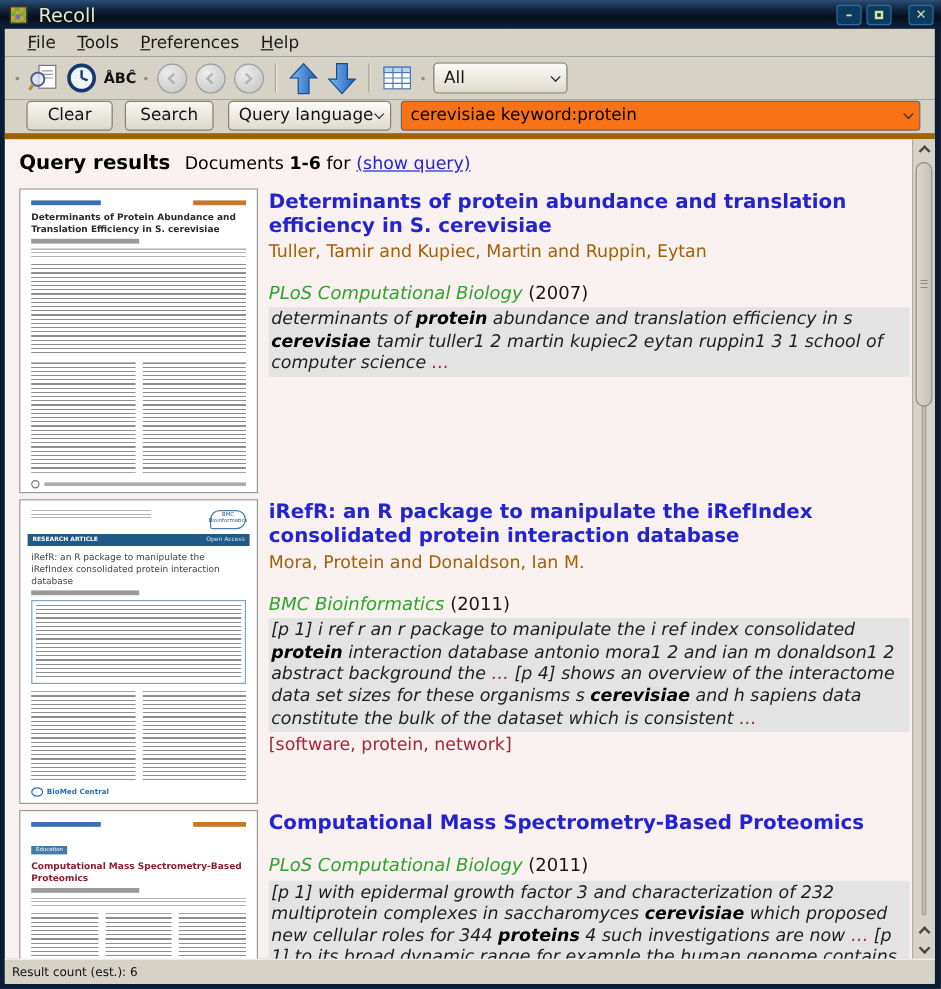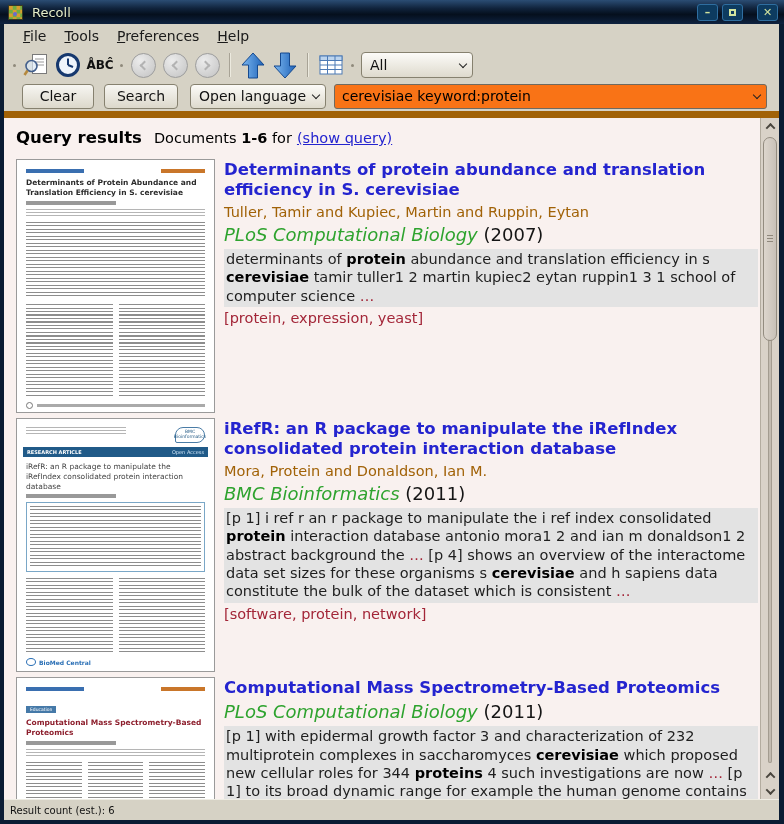--- a/index.html
+++ b/index.html
@@ -7,21 +7,21 @@
   body { font-family:"DejaVu Sans","Liberation Sans",sans-serif; background:#07131f; }
 
   .window { width:784px; height:824px; background:#0a1c33; padding:0 5px 4px 4px; position:relative; }
 
   
   .titlebar { height:24px; margin:0 -5px 0 -4px; display:flex; align-items:center; padding:0 6px 0 8px;
     background:linear-gradient(#2b4d74 0%, #10233c 35%, #050f1d 60%, #0e2240 100%); }
   .app-icon { width:15px; height:15px; position:relative; flex:0 0 auto;
     background:repeating-conic-gradient(#6fae43 0% 25%, #d79d2e 0% 50%) 0 0/7.5px 7.5px; border:1px solid #3a3a22; }
   .app-icon i { position:absolute; left:4px; top:6px; width:4px; height:4px; background:#6a6ad0; border-radius:50%; }
-  .titlebar-text { color:#e4ecca; font-size:13px; margin-left:9px; flex:1; text-shadow:0 1px 1px #000; }
+  .titlebar-text { color:#e4ecca; font-size:16px; margin-left:9px; flex:1; text-shadow:0 1px 1px #000; }
   .winbtn { width:21px; height:17px; background:#0d3b60; border:1px solid #2f6ea0; border-radius:3px;
     color:#d2e49e; font-size:11px; font-weight:bold; display:flex; align-items:center; justify-content:center; line-height:1; }
   .winbtn + .winbtn { margin-left:4px; }
   .winbtn.close { margin-left:14px; }
   .maxbox { width:7px; height:7px; border:2px solid #d2e49e; display:block; }
 
   
   .menubar { height:23px; background:#d6d2c5; display:flex; align-items:center; padding-left:10px; }
   .menu-item { font-size:14px; color:#1a1a1a; padding:2px 9px; }
   .menu-item u { text-decoration:underline; }
@@ -48,39 +48,39 @@
   .pbtn { height:25px; background:linear-gradient(#f7f6f2,#dcd8cb); border:1px solid #86816f; border-radius:4px;
     font-size:14px; color:#111; display:flex; align-items:center; justify-content:center; }
   .btn-clear { width:72px; } .btn-search { width:74px; margin-left:10px; }
   .combo-mode { width:136px; margin-left:12px; height:25px; }
   .query-combo { flex:1; margin-left:8px; height:25px; background:#f97316; border:1px solid #6f6a60; border-radius:3px;
     display:flex; align-items:center; font-size:14px; color:#000; padding:0 6px 0 7px; }
   .query-combo .caret { width:6px; height:6px; border-left:1.8px solid #222; border-bottom:1.8px solid #222;
     transform:rotate(-45deg); margin-left:auto; margin-bottom:3px; }
 
   
-  .results { position:relative; height:688px; background:#f9f1ef; border-top:7px solid #a16207; overflow:hidden; }
+  .results { position:relative; height:688px; background:#f9f1ef; border-top:5px solid #a16207; overflow:hidden; }
   .results-inner { position:absolute; left:0; top:0; right:19px; bottom:0; overflow:hidden; padding:10px 0 0 12px; }
   .res-header { display:flex; align-items:baseline; margin-bottom:12px; }
   .res-title { font-size:16.5px; font-weight:bold; color:#000; }
   .res-sub { font-size:14.5px; color:#000; margin-left:12px; }
   .res-sub b { font-weight:bold; }
   .showq { color:#2424cf; text-decoration:underline; font-size:14.5px; margin-left:5px; }
 
   .entry { display:flex; margin-bottom:5px; }
   .thumb { width:199px; height:254px; background:#fff; border:1px solid #9a9a9a; margin-right:9px; flex:0 0 auto;
     position:relative; overflow:hidden; }
   .etext { width:534px; padding-top:1px; }
   .etitle { color:#2424cf; font-weight:bold; font-size:16.5px; line-height:1.2; }
   .etitle .seg-i { }
   .eauthors { font-size:14.5px; color:#a16207; margin-top:3px; line-height:1.25; }
-  .ejournal { font-size:18px; margin-top:3px; line-height:1.25; }
+  .ejournal { font-size:15px; margin-top:16px; line-height:1.25; }
   .jname { color:#2ea32e; font-style:italic; }
   .jyear { color:#151515; }
-  .esnippet { background:#e3e3e3; color:#1e1e1e; font-size:14.5px; line-height:1.26; margin-top:3px; padding:1px 3px 2px 2px; }
+  .esnippet { background:#e3e3e3; color:#1e1e1e; font-size:14.5px; line-height:1.26; margin-top:3px; padding:1px 3px 2px 2px;font-style:italic; }
   .seg-b { font-weight:bold; color:#000; }
   .seg-sep { color:#a32638; }
   .ekeywords { color:#a32638; font-size:14.5px; margin-top:3px; }
 
   
   .vscroll { position:absolute; top:0; right:0; bottom:0; width:19px; background:#d9d2c8; border-left:1px solid #b3ac9f; }
   .sb-arrow { position:absolute; left:0; width:19px; height:16px; display:flex; align-items:center; justify-content:center; }
   .sb-chev { width:7px; height:7px; border-left:2.5px solid #4a463e; border-top:2.5px solid #4a463e; }
   .sb-chev.up { transform:rotate(45deg) translate(1px,1px); }
   .sb-chev.down { transform:rotate(225deg) translate(1px,1px); }
@@ -225,21 +225,21 @@
     <span class="combo combo-all">
       <span>All</span>
       <span class="caret"></span>
     </span>
   </div>
 
   <div class="searchrow">
     <span class="pbtn btn-clear">Clear</span>
     <span class="pbtn btn-search">Search</span>
     <span class="combo combo-mode">
-      <span>Open language</span>
+      <span>Query language</span>
       <span class="caret"></span>
     </span>
     <span class="query-combo">
       <span>cerevisiae keyword:protein</span>
       <span class="caret"></span>
     </span>
   </div>
 
   <div class="results">
     <div class="results-inner">
@@ -274,21 +274,20 @@
             </div>
         </div>
         <div class="etext">
           <div class="etitle"><span>Determinants of protein abundance and translation efficiency in </span><span class="seg-i">S. cerevisiae</span></div>
           <div class="eauthors">Tuller, Tamir and Kupiec, Martin and Ruppin, Eytan</div>
           <div class="ejournal">
             <span class="jname">PLoS Computational Biology</span>
             <span class="jyear">(2007)</span>
           </div>
           <div class="esnippet"><span>determinants of </span><span class="seg-b">protein</span><span> abundance and translation efficiency in s </span><span class="seg-b">cerevisiae</span><span> tamir tuller1 2 martin kupiec2 eytan ruppin1 3 1 school of computer science </span><span class="seg-sep"> …</span></div>
-          <div class="ekeywords">[protein, expression, yeast]</div>
         </div>
       </div>
 
       <div class="entry">
         <div class="thumb">
           <div class="bmc-top">
             <div class="bmc-cite fl lt" style="height:9px"></div>
             <div class="bmc-logo">BMC Bioinformatics</div>
           </div>
           <div class="bmc-bar">

